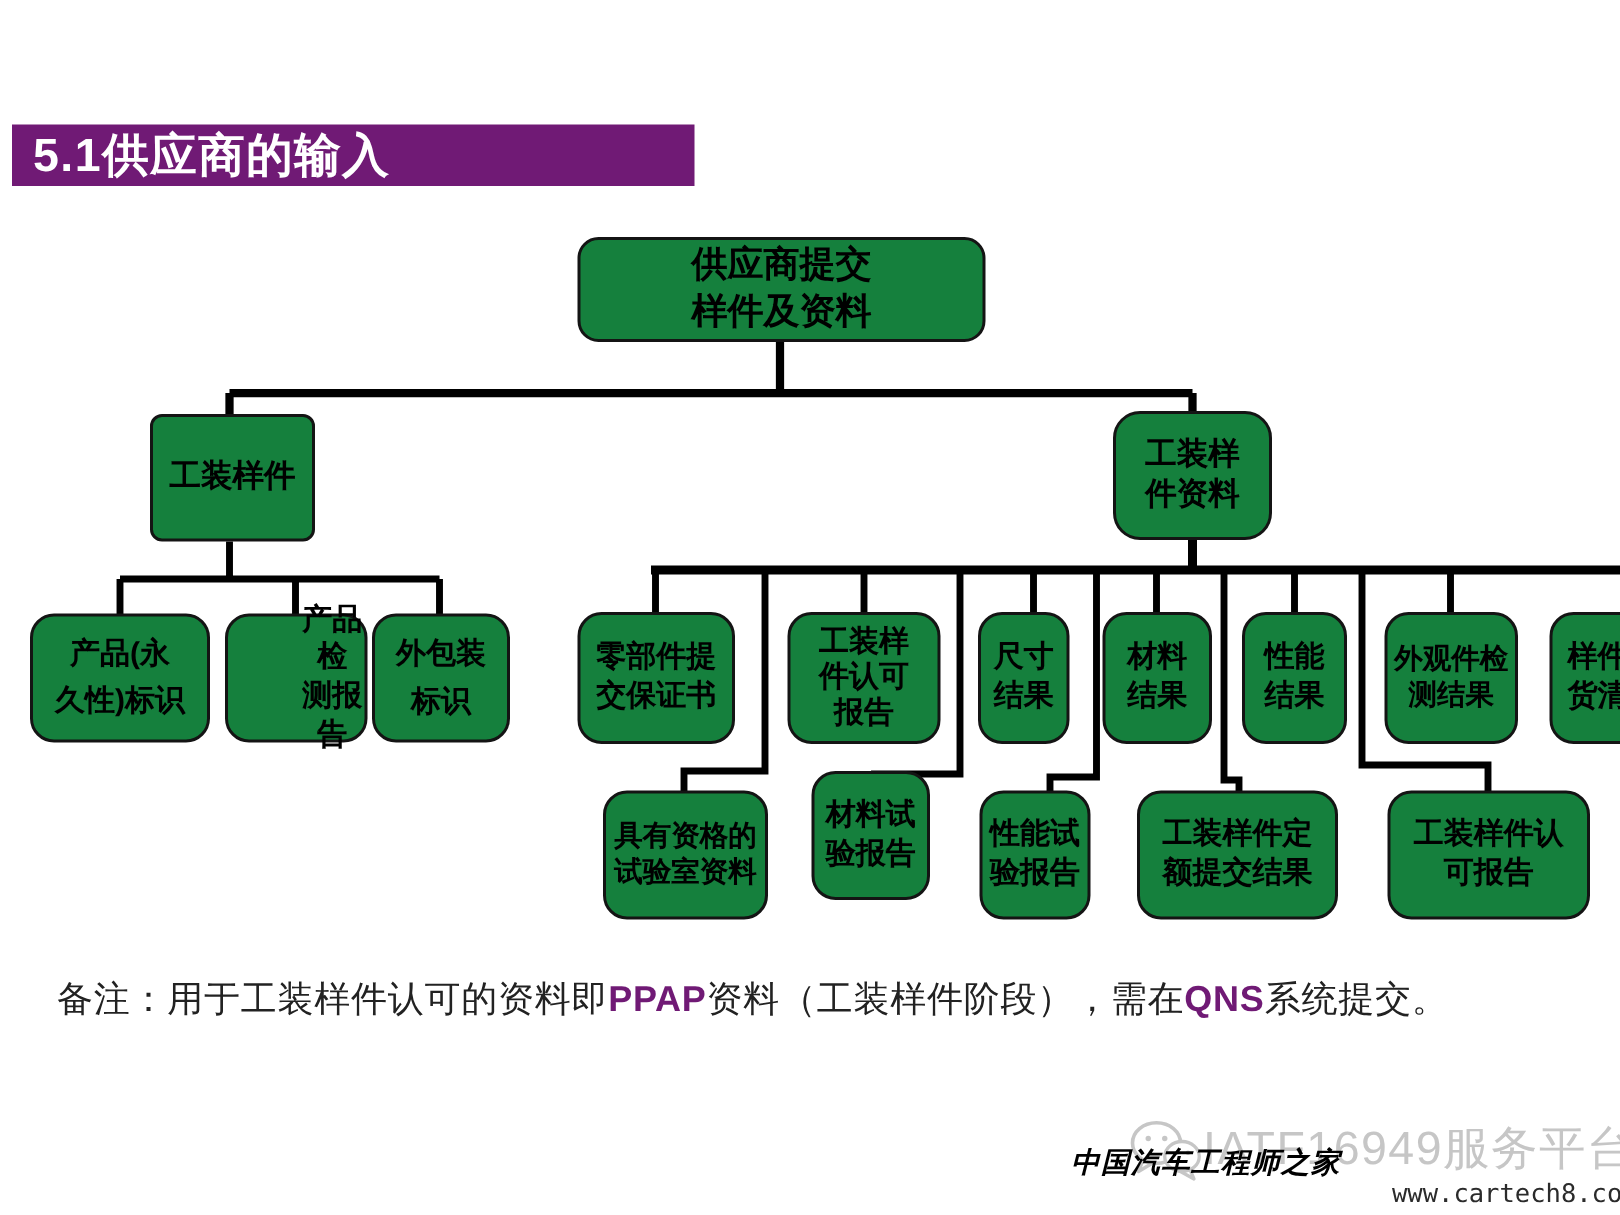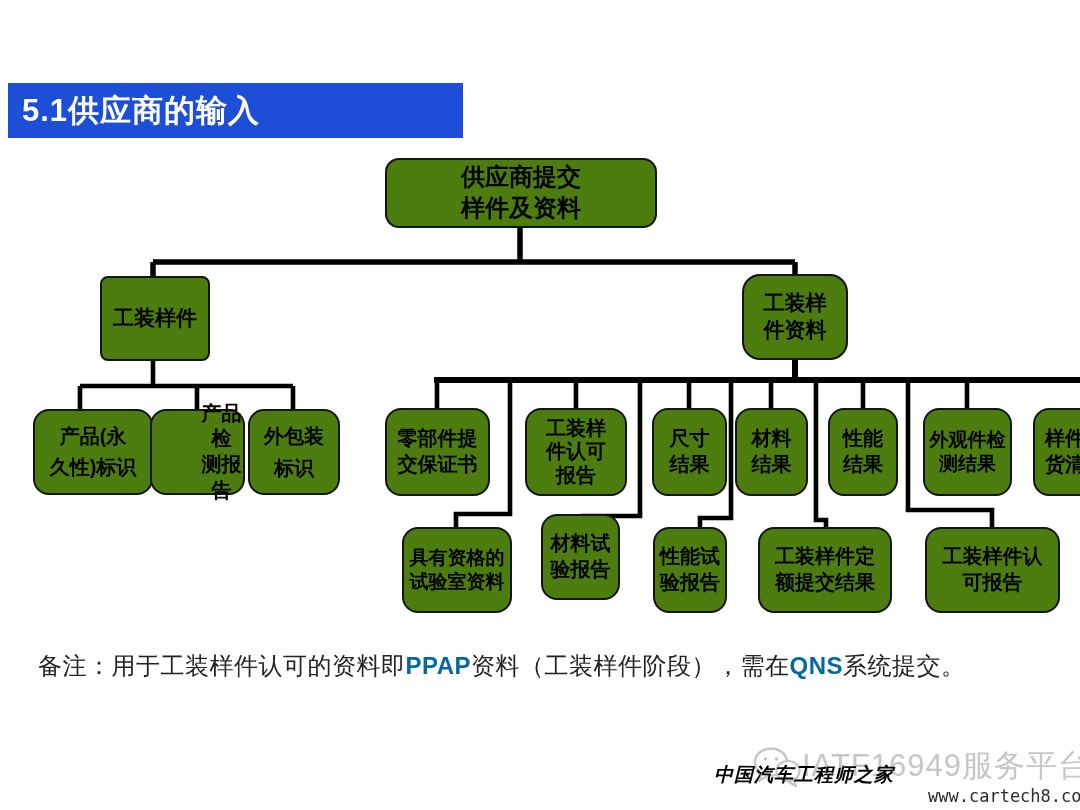--- a/index.html
+++ b/index.html
@@ -1,43 +1,43 @@
 <!DOCTYPE html>
 <html><head>
 <meta charset="utf-8">
 <style>
   html,body{margin:0;padding:0;background:#fff;}
   .canvas{
     position:relative;width:1080px;height:810px;background:#ffffff;
     overflow:hidden;font-family:"Liberation Sans",sans-serif;
   }
   .title-bar{
-    position:absolute;left:8px;top:83px;width:455px;height:55px;
-    background:#1d4ed8;display:flex;align-items:center;
+    position:absolute;left:8px;top:83px;width:455px;height:41px;
+    background:#701a75;display:flex;align-items:center;
   }
   .title-bar span{
     color:#ffffff;font-size:31px;font-weight:600;padding-left:14px;
     letter-spacing:1px;white-space:nowrap;
   }
   svg.connectors{position:absolute;left:0;top:0;z-index:1;}
   .node{
-    position:absolute;z-index:2;background:#4d7c0f;border:2.4px solid #141414;
+    position:absolute;z-index:2;background:#15803d;border:2.4px solid #141414;
     border-radius:16px;display:flex;align-items:center;justify-content:center;
     text-align:center;box-sizing:border-box;
   }
   .node .lbl{
     white-space:pre-line;font-weight:bold;color:#000;line-height:1.28;
   }
   .node-root{border-radius:14px;}
   .note{
     position:absolute;left:38px;top:650px;width:1010px;z-index:2;
     font-family:"Liberation Serif",serif;font-size:24px;color:#222;
     letter-spacing:0.5px;white-space:nowrap;
   }
-  .note .latin{font-family:"Liberation Sans",sans-serif;font-weight:600;color:#0369a1;}
+  .note .latin{font-family:"Liberation Sans",sans-serif;font-weight:600;color:#701a75;}
   .watermark{position:absolute;left:0;top:0;width:898px;height:810px;z-index:3;pointer-events:none;}
   .wm-platform{
     position:absolute;left:802px;top:745px;font-size:31px;color:#c6c6c6;
     font-weight:400;letter-spacing:1px;white-space:nowrap;
   }
   .wm-icon{position:absolute;left:752px;top:744px;}
   .wm-site{
     position:absolute;right:4px;top:762px;font-size:19px;font-weight:bold;
     font-style:italic;color:#000000;font-family:"Liberation Serif",serif;
     letter-spacing:1px;white-space:nowrap;
@@ -79,21 +79,21 @@
   </div>
 
   <div class="node" style="left:100px;top:276px;width:110px;height:85px;border-radius:8px;">
     <span class="lbl" style="font-size:21px;">工装样件</span>
   </div>
   <div class="node" style="left:742px;top:274px;width:106px;height:86px;border-radius:18px;">
     <span class="lbl" style="font-size:21px;">工装样
 件资料</span>
   </div>
 
-  <div class="node" style="left:20px;top:409px;width:120px;height:86px;margin-left:13px;">
+  <div class="node" style="left:20px;top:409px;width:120px;height:86px;">
     <span class="lbl" style="font-size:20px;line-height:1.55;">产品(永
 久性)标识</span>
   </div>
   <div class="node" style="left:150px;top:409px;width:95px;height:86px;">
     <span class="lbl" style="font-size:20px;margin-left:48px;">产品检
 测报告</span>
   </div>
   <div class="node" style="left:248px;top:409px;width:92px;height:86px;">
     <span class="lbl" style="font-size:20px;line-height:1.6;">外包装
 标识</span>
@@ -101,21 +101,21 @@
 
   <div class="node" style="left:385px;top:408px;width:105px;height:88px;">
     <span class="lbl" style="font-size:20px;">零部件提
 交保证书</span>
   </div>
   <div class="node" style="left:525px;top:408px;width:102px;height:88px;">
     <span class="lbl" style="font-size:20px;line-height:1.18;">工装样
 件认可
 报告</span>
   </div>
-  <div class="node" style="left:652px;top:408px;width:75px;height:88px;">
+  <div class="node" style="left:652px;top:408px;width:61px;height:88px;">
     <span class="lbl" style="font-size:20px;">尺寸
 结果</span>
   </div>
   <div class="node" style="left:735px;top:408px;width:73px;height:88px;">
     <span class="lbl" style="font-size:20px;">材料
 结果</span>
   </div>
   <div class="node" style="left:828px;top:408px;width:70px;height:88px;">
     <span class="lbl" style="font-size:20px;">性能
 结果</span>

